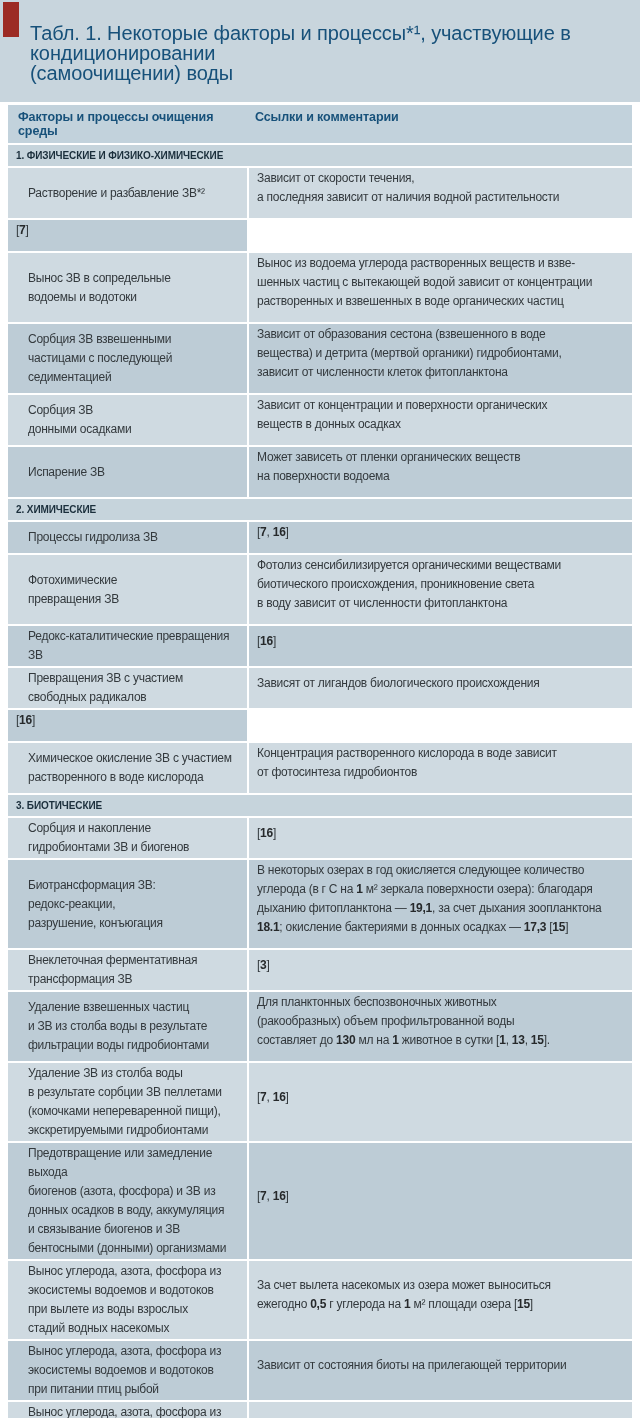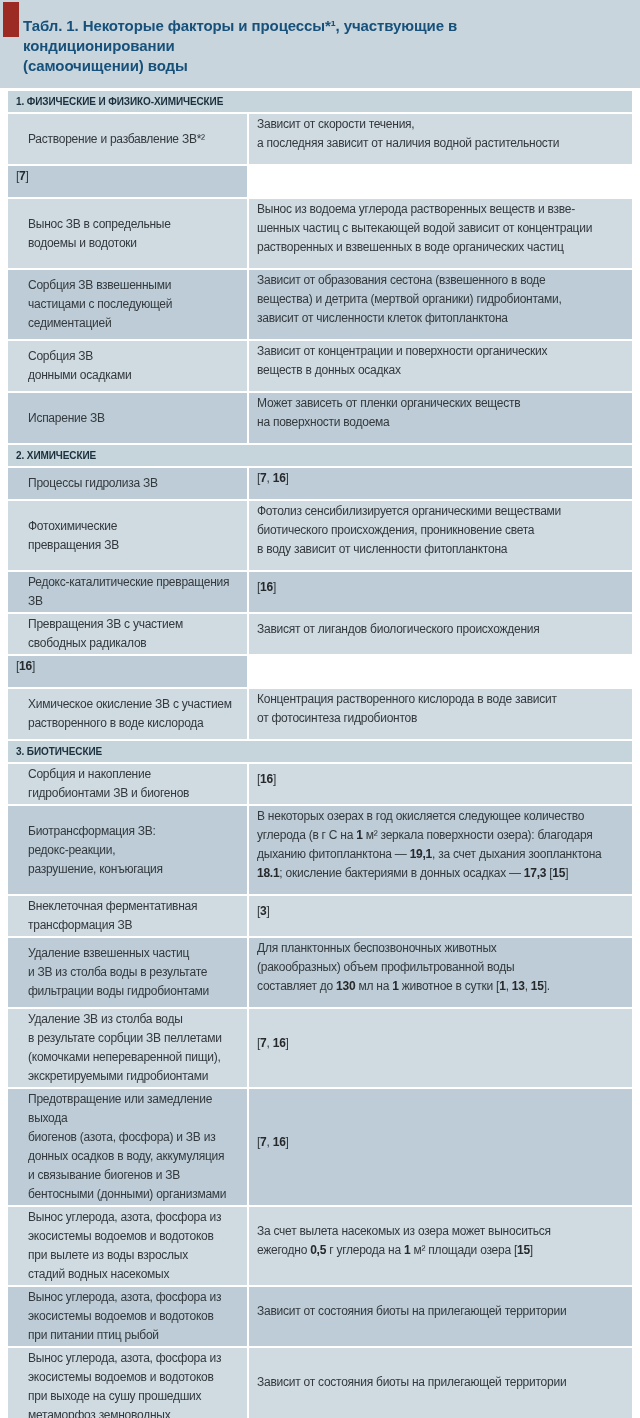--- a/index.html
+++ b/index.html
@@ -1,21 +1,21 @@
 <!DOCTYPE html>
 <html lang="ru"><head>
 <meta charset="utf-8">
 <style>
   html,body{margin:0;padding:0;background:#ffffff;}
   body{width:640px;font-family:"Liberation Sans",sans-serif;}
   .page{width:640px;}
 
   .title-band{position:relative;background:#c8d5dd;padding:15px 30px 11px 22px;margin-bottom:3px;}
   .red-mark{position:absolute;left:3px;top:2px;width:16px;height:35px;background:#9c2b24;}
-  .title{margin:1px;font-size:15px;line-height:20px;font-weight:bold;color:#17517a;
+  .title{margin:8px;font-size:20px;line-height:20px;font-weight:normal;color:#17517a;
          white-space:pre-line;letter-spacing:-0.1px;}
 
   .col-header{background:#c2d2dc;margin:0 8px 2px;display:grid;grid-template-columns:239px 1fr;
               padding:5px 0;}
   .col-header span{font-size:12.5px;font-weight:bold;color:#17517a;letter-spacing:-0.1px;}
   .col-header .factors{padding-left:10px;}
   .col-header .refs{padding-left:8px;}
 
   .tbody{margin:0 8px;}
   .row{margin-bottom:2px;}
@@ -35,20 +35,24 @@
 <body>
 
 <div class="page">
 
   <header class="title-band">
     <div class="red-mark"></div>
     <h1 class="title">Табл. 1. Некоторые факторы и процессы*¹, участвующие в кондиционировании
 (самоочищении) воды</h1>
   </header>
 
+  <div class="col-header">
+    <span class="factors">Факторы и процессы очищения среды</span>
+    <span class="refs">Ссылки и комментарии</span>
+  </div>
 
   <div class="tbody" id="tbody">
       <div class="row section-head">1. ФИЗИЧЕСКИЕ И ФИЗИКО-ХИМИЧЕСКИЕ</div>
       <div class="row data-row light">
         <div class="cell factor">
           <span class="txt">Растворение и разбавление ЗВ*²</span>
         </div>
         <div class="cell comment">
           <span class="txt">Зависит от скорости течения,
 а последняя зависит от наличия водной растительности</span>

